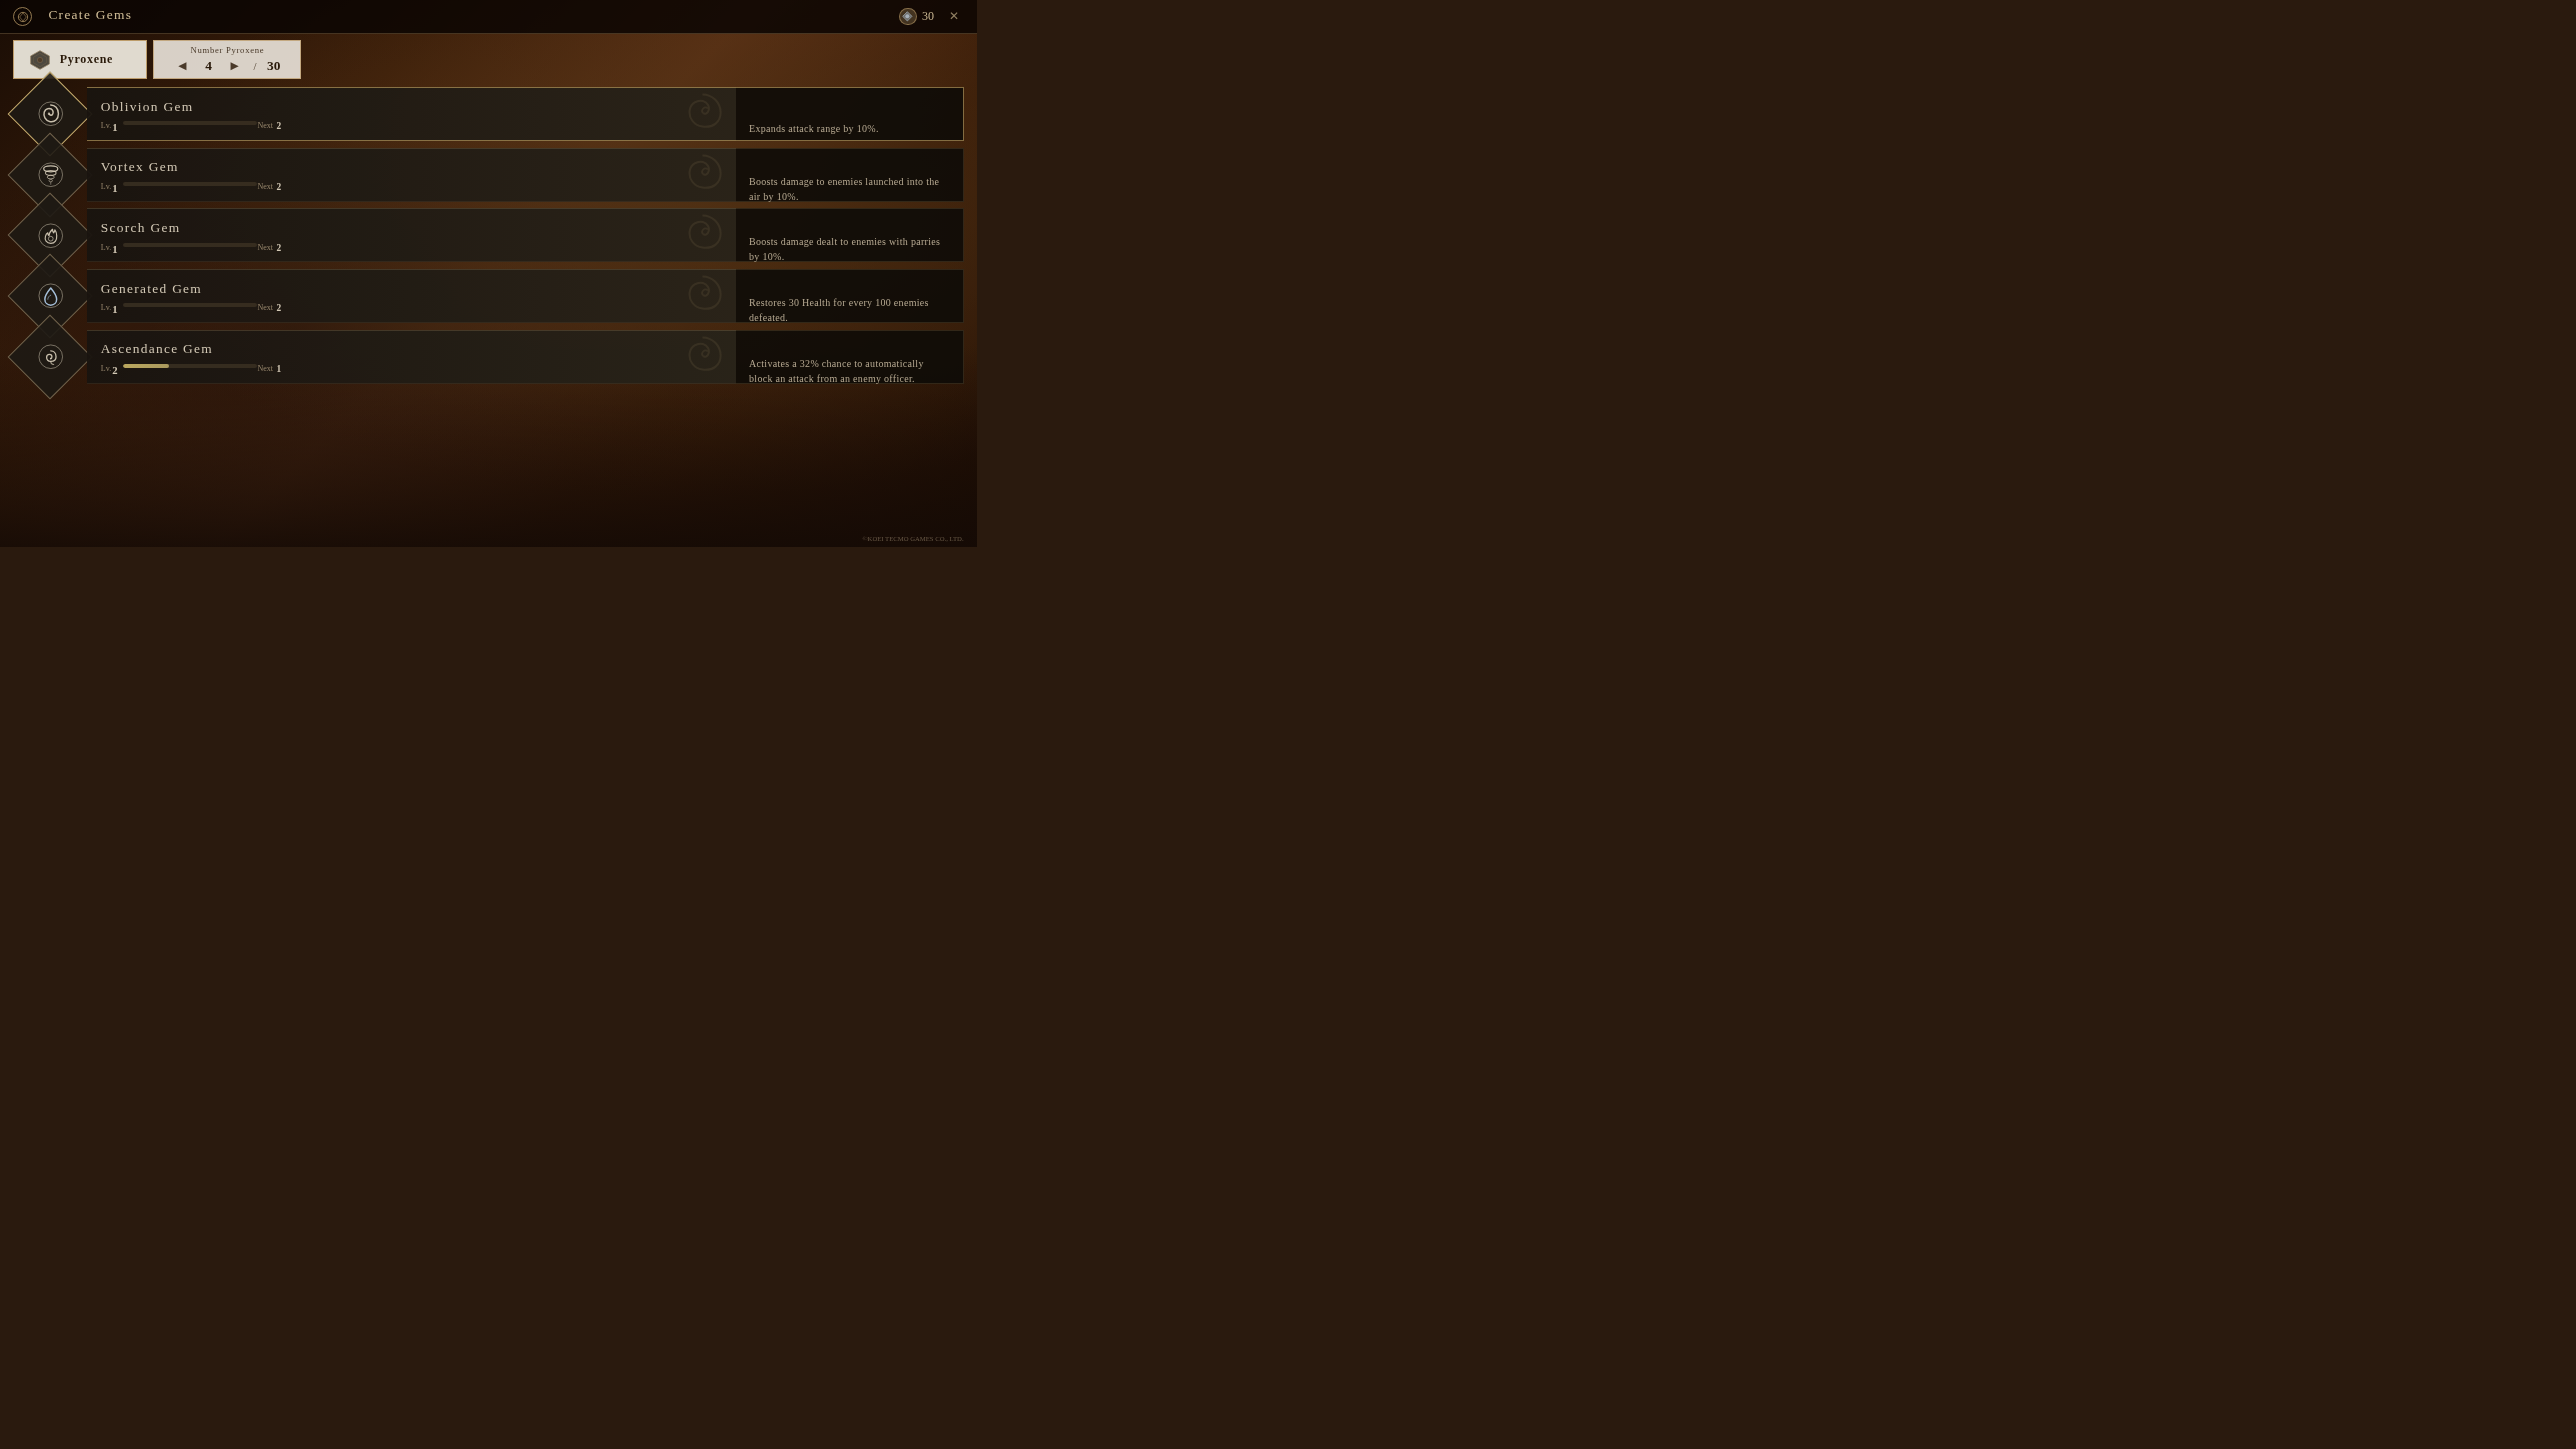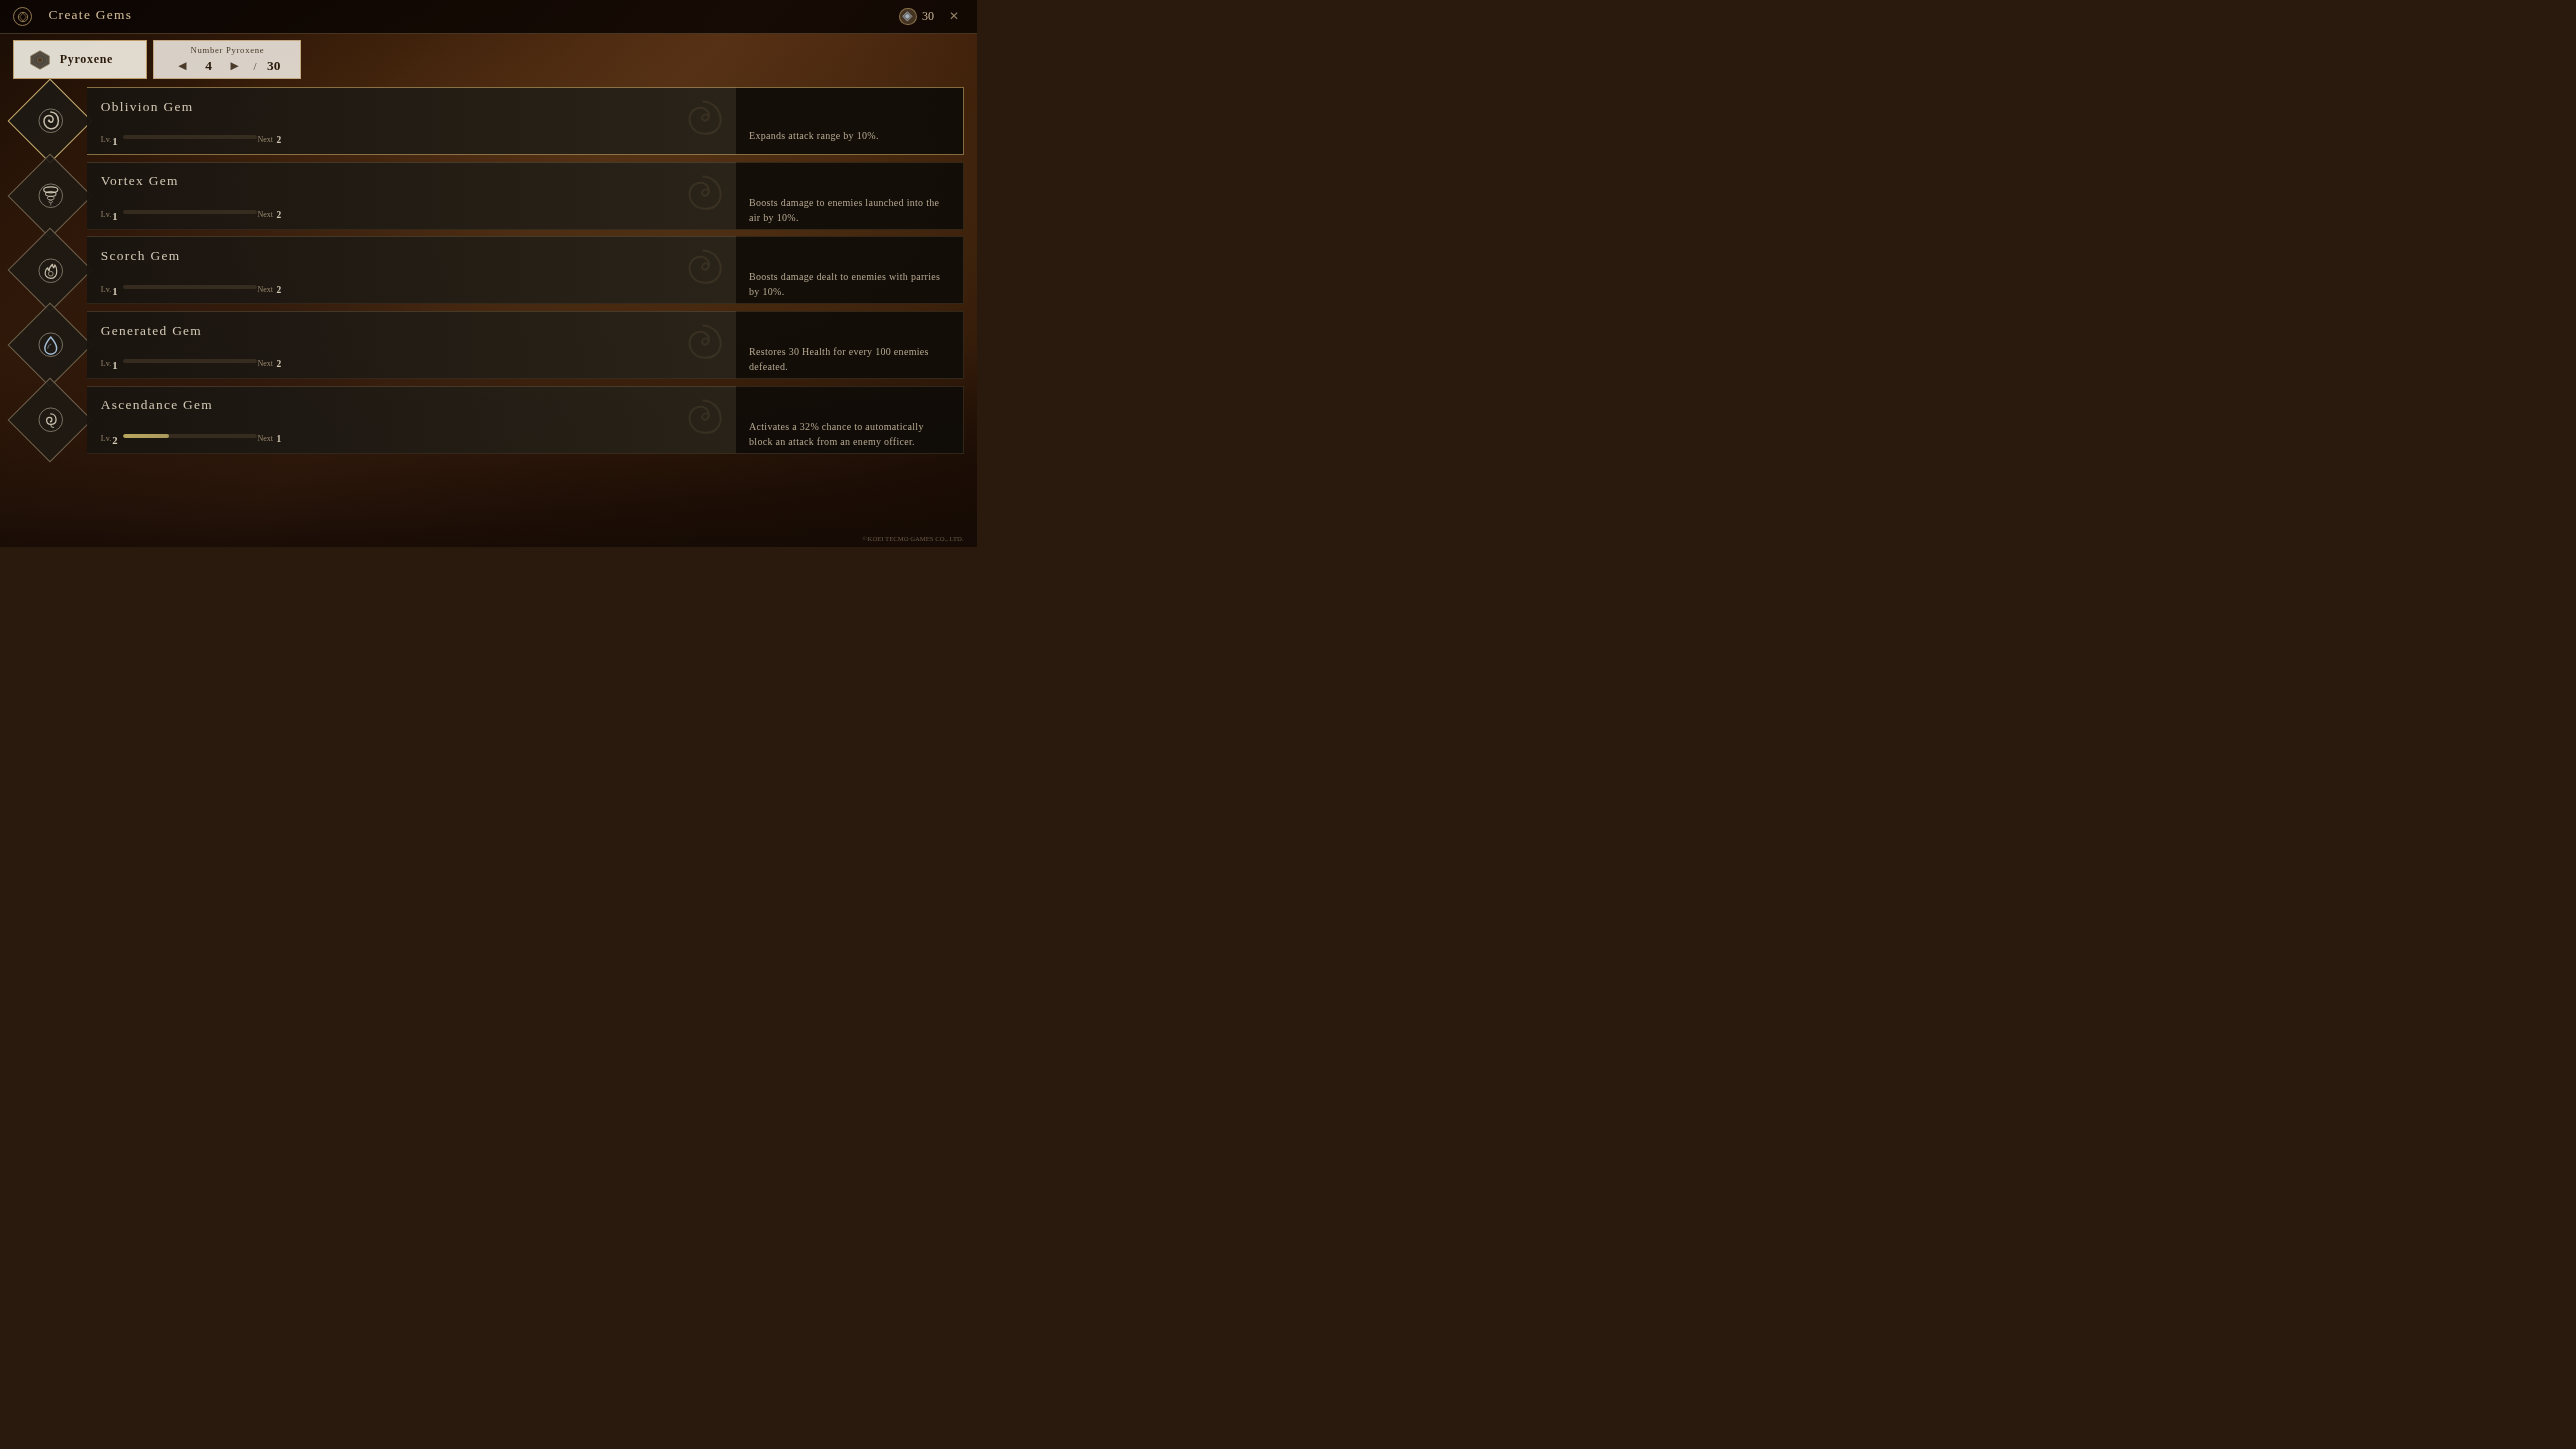--- a/index.html
+++ b/index.html
@@ -214,21 +214,21 @@
     .gems-list {
       display: flex;
       flex-direction: column;
       gap: 6.7px;
     }
 
     .gem-row {
       display: flex;
       align-items: stretch;
       gap: 0;
-      height: 68px;
+      height: 54px;
     }
 
     .gem-icon-area {
       width: 74px;
       flex-shrink: 0;
       display: flex;
       align-items: center;
       justify-content: center;
       position: relative;
     }

